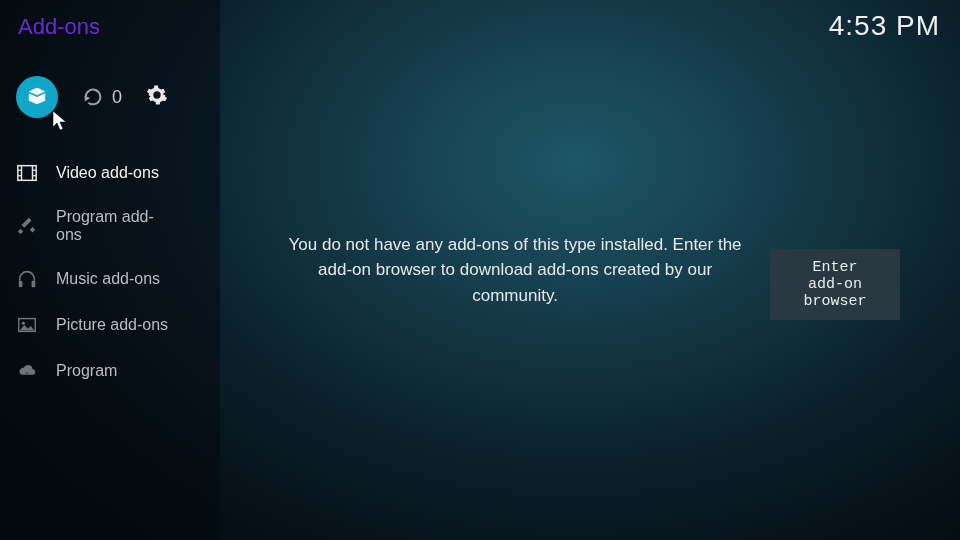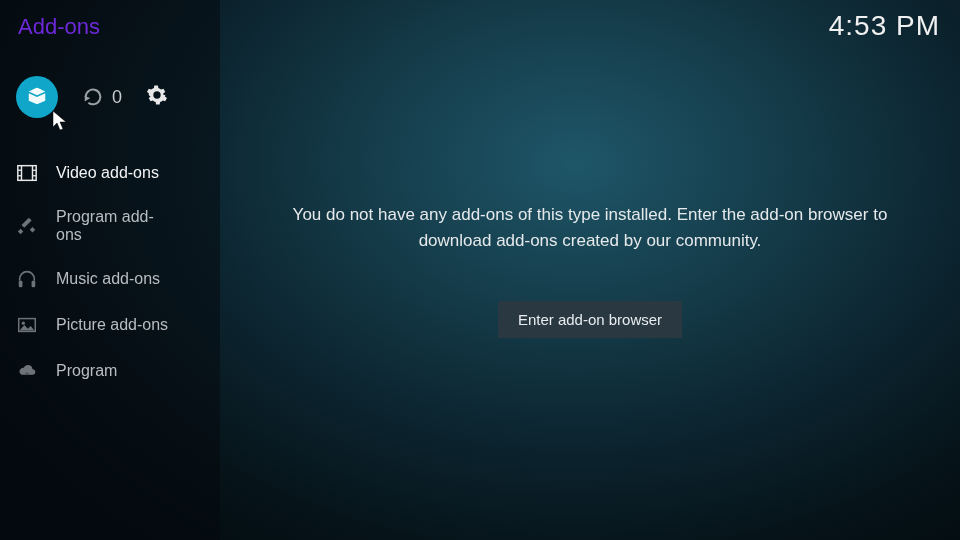--- a/index.html
+++ b/index.html
@@ -73,40 +73,40 @@
     font-size: 16px;
   }
   .menu-item.selected { color: #f4f4f4; }
   .menu-icon { width: 22px; height: 22px; flex-shrink: 0; opacity: 0.7; }
   .menu-item.selected .menu-icon { opacity: 1; }
   .main {
     position: absolute;
     left: 220px; top: 0;
     width: 740px; height: 540px;
     display: flex;
-    flex-direction: column;
+    flex-direction: row;
     align-items: center;
     justify-content: center;
     gap: 20px;
     padding: 0 60px;
     text-align: center;
   }
   .main-msg {
     font-size: 17px;
     line-height: 1.5;
     color: #e6e9eb;
     font-weight: 300;
   }
   .main-btn {
     background: #2a3842;
     color: #e8ecef;
     border: none;
     padding: 10px 20px;
     font-size: 15px;
-    font-family: Liberation Sans, sans-serif;
+    font-family: Liberation Mono, monospace;
     cursor: pointer;
     margin-top: 28px;
   }
 </style>
 </head>
 <body>
 
 <div class="sidebar">
 
   <div class="title">Add-ons</div>

